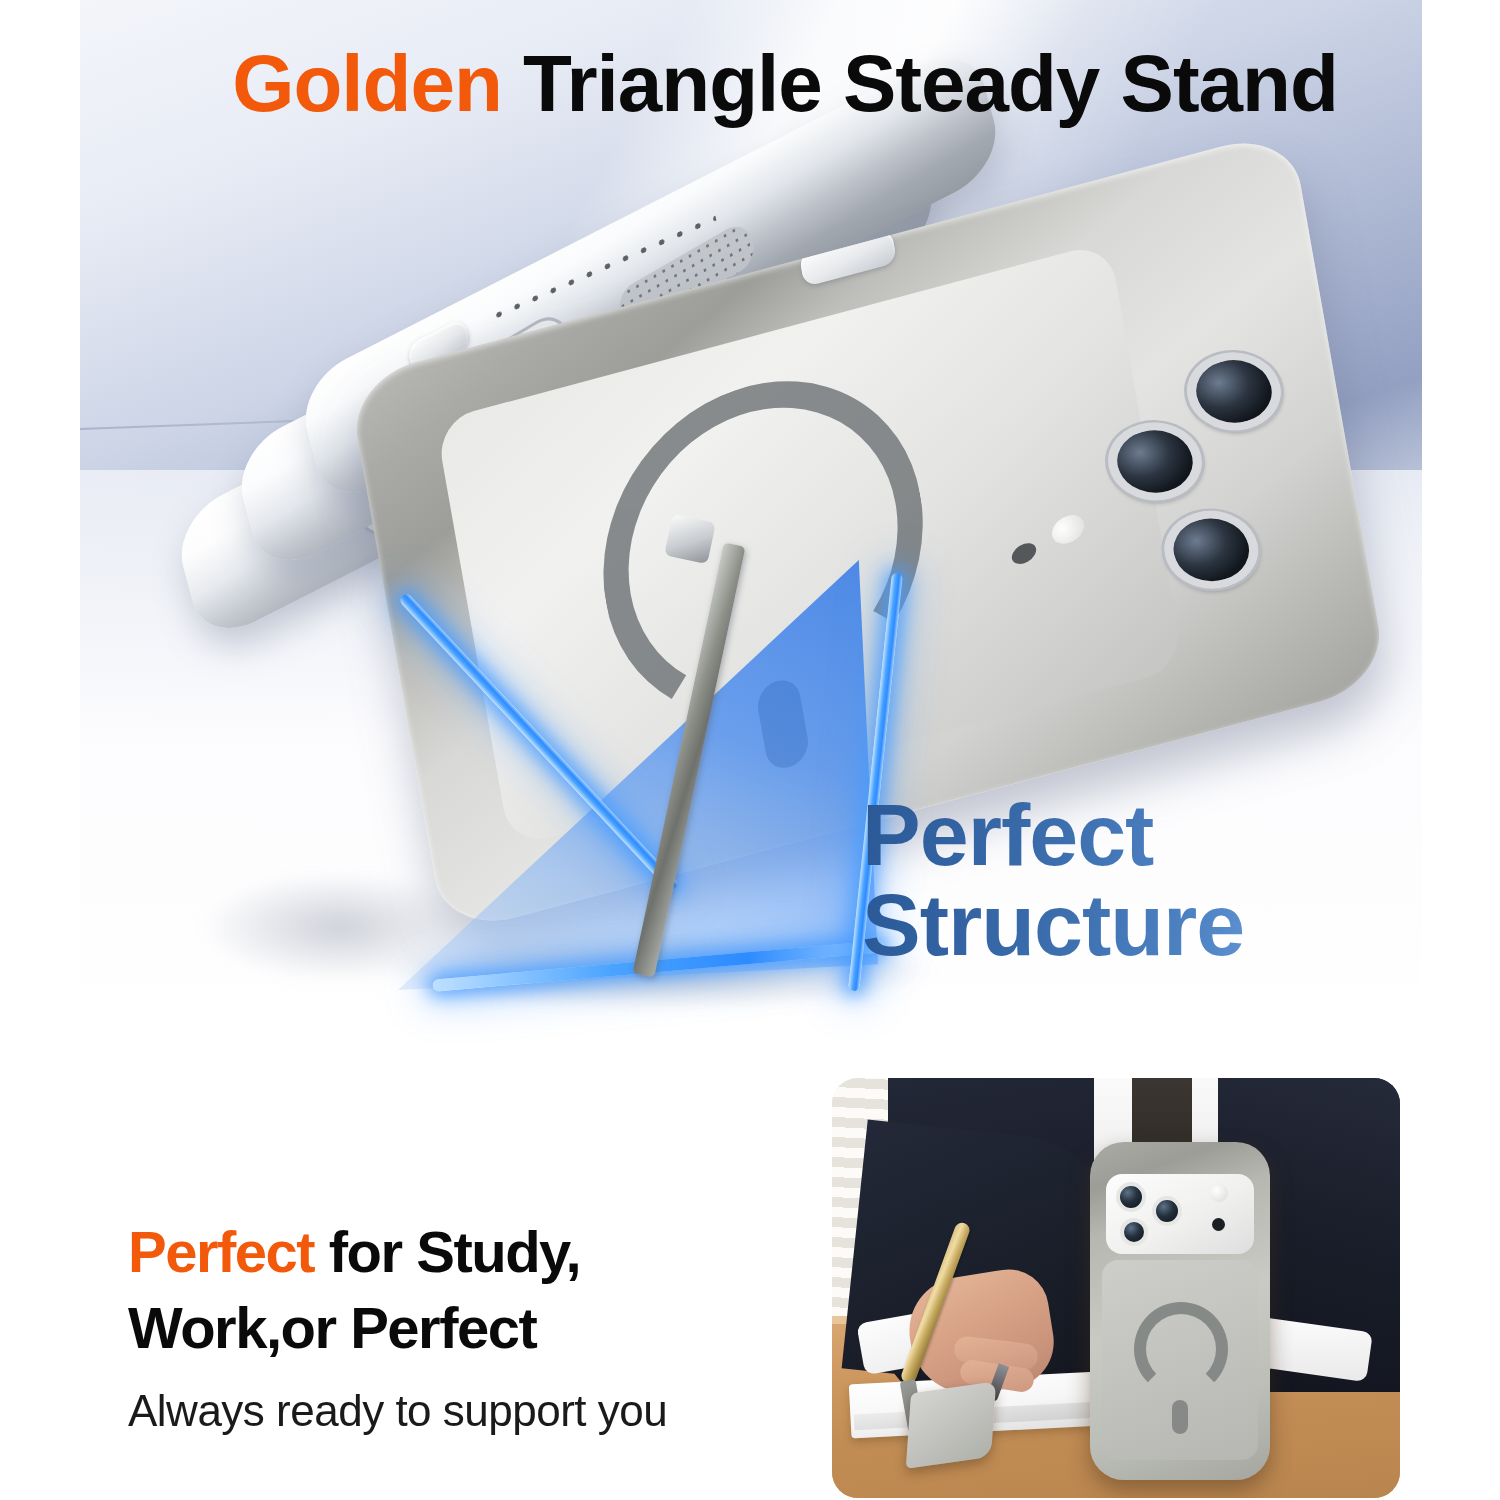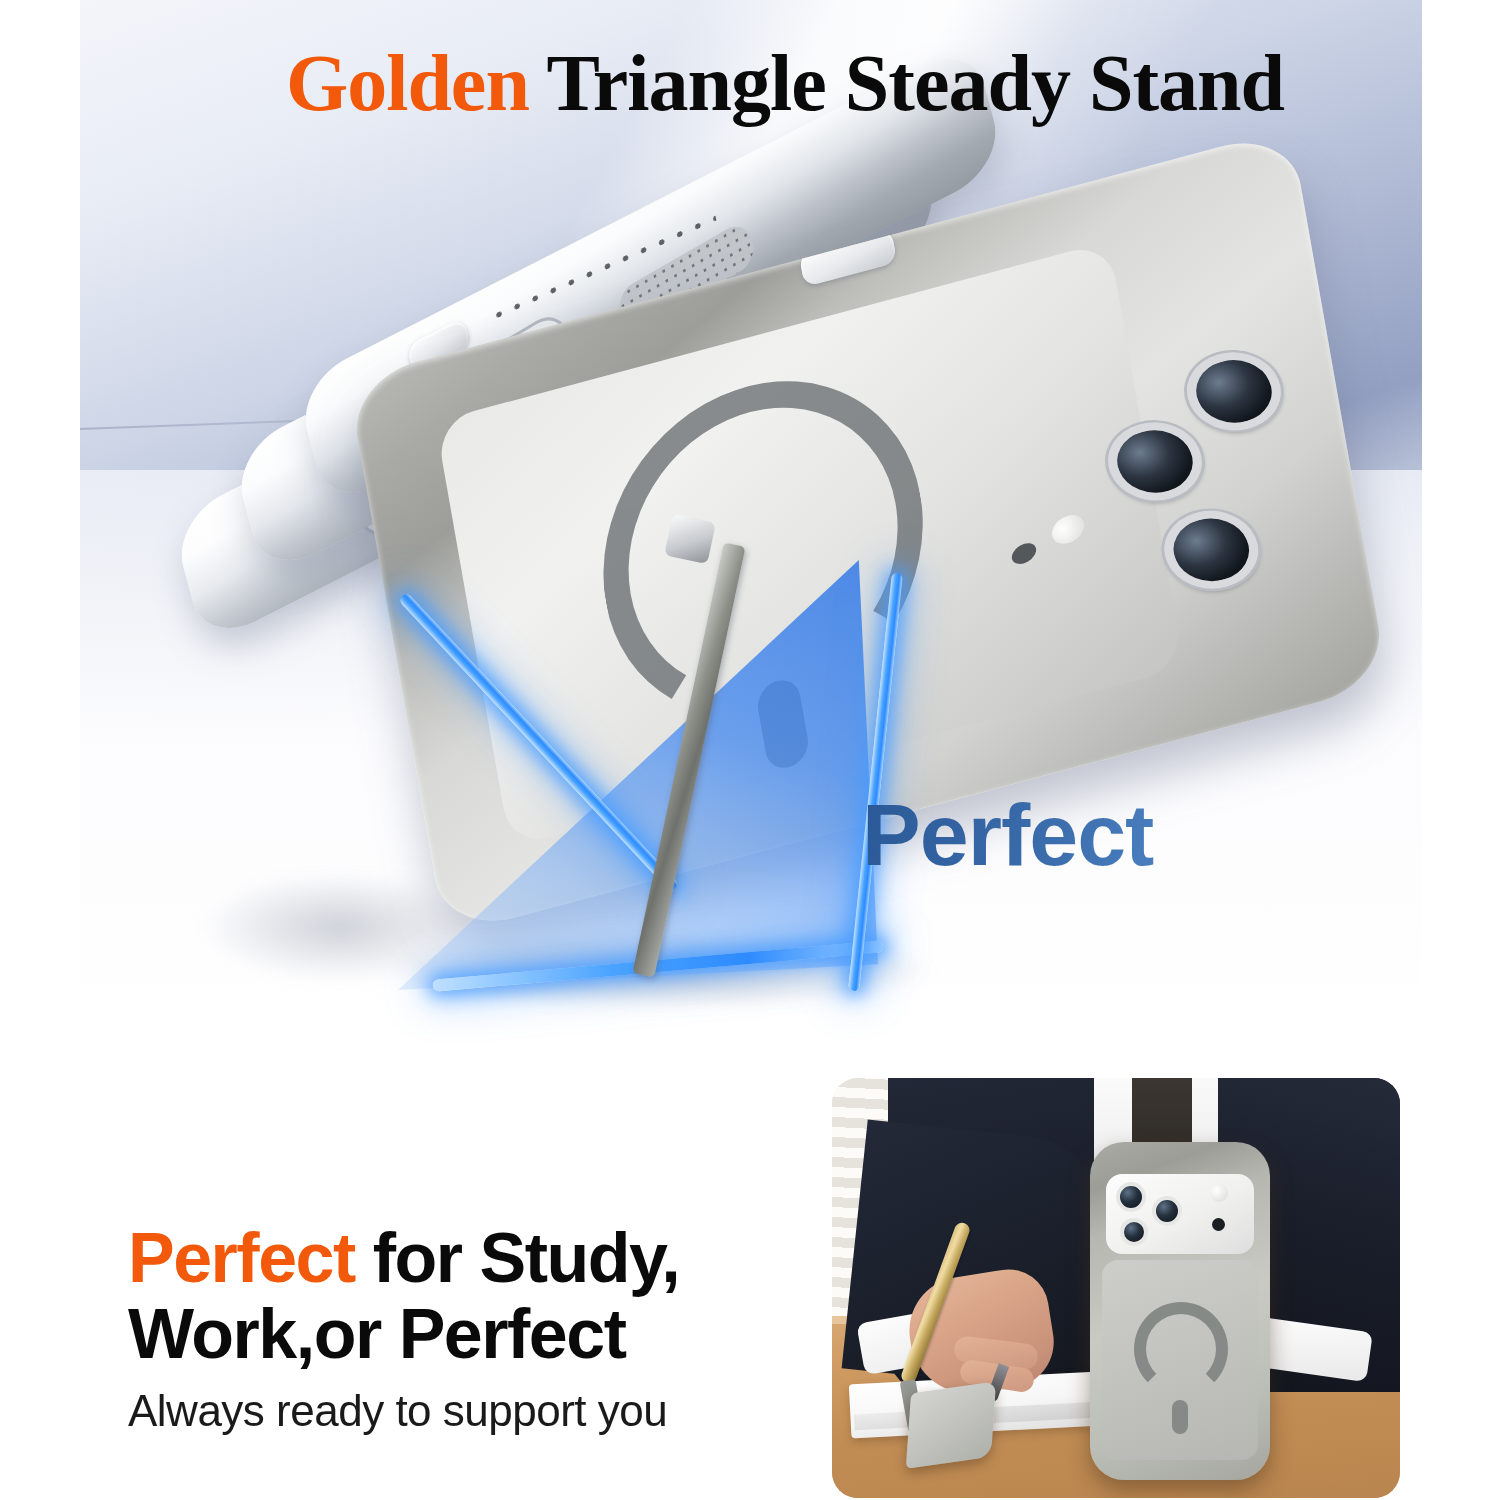--- a/index.html
+++ b/index.html
@@ -44,21 +44,20 @@
     position:absolute; left:0; top:470px; width:1342px; height:590px;
     background:linear-gradient(180deg, rgba(236,239,246,.9), rgba(252,252,254,1) 45%, #fff 100%);
   }
 
   
   .headline{
     position:absolute; left:60px; top:38px; width:1290px;
     font-size:80px; font-weight:bold; letter-spacing:-1px;
     color:#0a0a0a; white-space:nowrap;
     text-align:center;
-    font-family:Liberation Serif, serif;
   }
   .headline .accent{ color:#F2590B; }
 
   
   .stable-wrap{
     position:absolute; left:782px; top:790px; width:540px;
     font-size:88px; font-weight:bold; line-height:1.02;
     letter-spacing:-1px;
   }
   .stable-wrap span{
@@ -220,21 +219,21 @@
     background:radial-gradient(ellipse at center, rgba(120,128,148,.35), rgba(120,128,148,0) 70%);
     filter:blur(7px);
   }
 
   
   .bottom{
     position:absolute; left:0; top:1066px; width:1500px; height:434px; background:#fff;
   }
   .promo-line1, .promo-line2{
     position:absolute; left:128px;
-    font-size:70px; font-weight:bold; color:#0a0a0a;
+    font-size:58px; font-weight:bold; color:#0a0a0a;
     letter-spacing:-1.5px; white-space:nowrap;text-align:center;
   }
   .promo-line1{ top:152px; }
   .promo-line2{ top:228px; }
   .promo-line1 .accent{ color:#F2590B; }
   .promo-sub{
     position:absolute; left:128px; top:320px;
     font-size:44px; color:#1a1a1a; letter-spacing:-.5px; white-space:nowrap;text-align:center;
   }
 
@@ -449,20 +448,21 @@
       <div class="tri-edge tri-e3"></div>
 
       <div class="kick"></div>
       <div class="kick-hinge"></div>
     </div>
 
     <div class="headline"><span class="accent">Golden</span><span> Triangle Steady Stand</span></div>
 
     <div class="stable-wrap">
       <span>Perfect</span>
+      <span>Structure</span>
     </div>
   </div>
 
   <div class="bottom">
     <div class="promo-line1"><span class="accent">Perfect</span><span> for Study,</span></div>
     <div class="promo-line2">Work,or Perfect</div>
     <div class="promo-sub">Always ready to support you</div>
   </div>
 
   <div class="photo">

